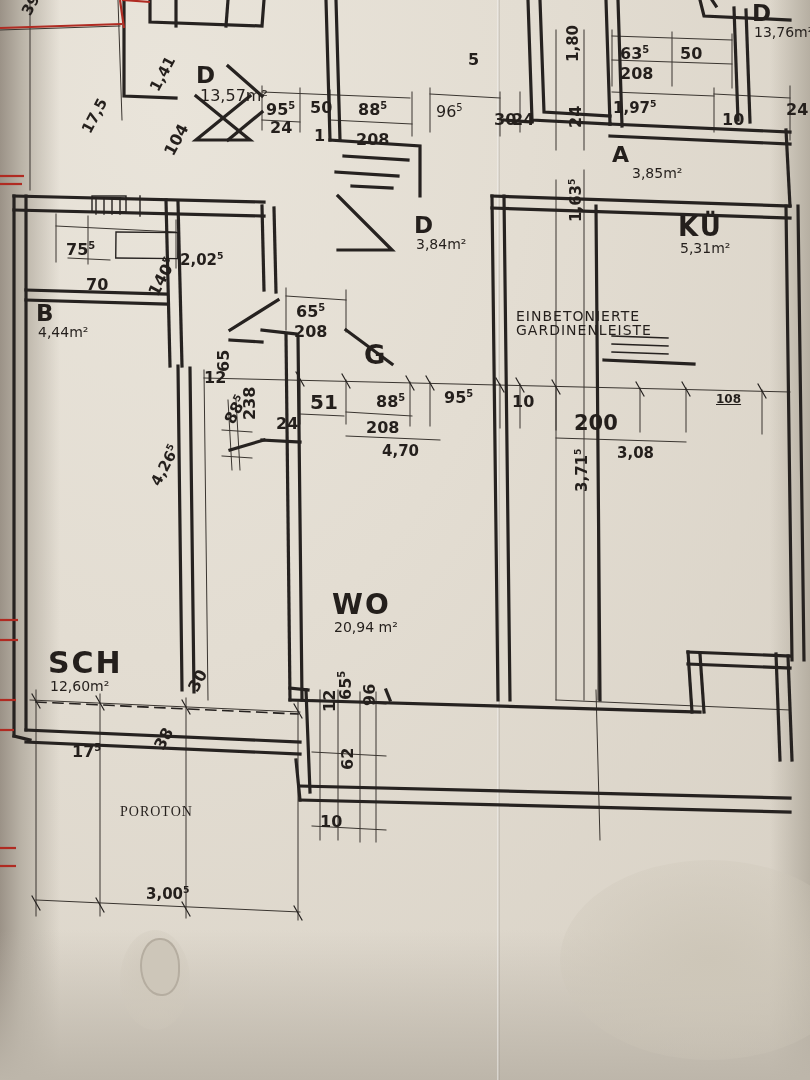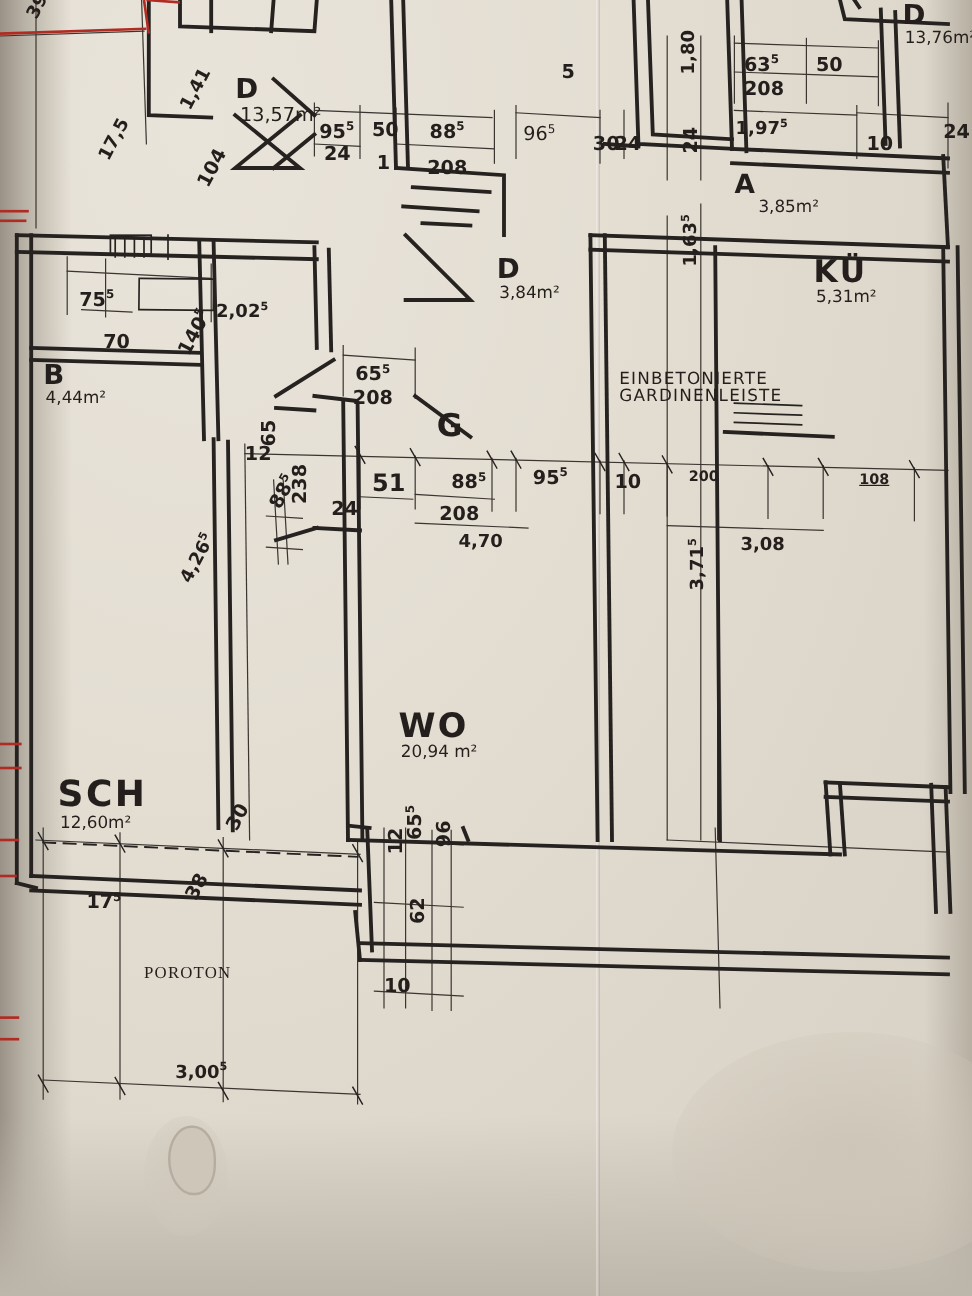--- a/index.html
+++ b/index.html
@@ -329,21 +329,21 @@
       <div class="lbl hand" style="left: 296px; top: 302px; font-size: 16px; font-weight: 600;"><span>65</span><span class="sup">5</span></div>
       <div class="lbl hand" style="left: 294px; top: 322px; font-size: 16px; font-weight: 600;"><span>208</span></div>
       <div class="lbl hand" style="left: 566px; top: 222px; font-size: 15px; font-weight: 600; transform: rotate(-90deg); transform-origin: left top;"><span>1,63</span><span class="sup">5</span></div>
       <div class="lbl hand" style="left: 310px; top: 390px; font-size: 20px; font-weight: 600;"><span>51</span></div>
       <div class="lbl hand" style="left: 376px; top: 392px; font-size: 16px; font-weight: 600;"><span>88</span><span class="sup">5</span></div>
       <div class="lbl hand" style="left: 366px; top: 418px; font-size: 16px; font-weight: 600;"><span>208</span></div>
       <div class="lbl hand" style="left: 276px; top: 414px; font-size: 16px; font-weight: 600;"><span>24</span></div>
       <div class="lbl hand" style="left: 382px; top: 442px; font-size: 15px; font-weight: 600;"><span>4,70</span></div>
       <div class="lbl hand" style="left: 444px; top: 388px; font-size: 16px; font-weight: 600;"><span>95</span><span class="sup">5</span></div>
       <div class="lbl hand" style="left: 512px; top: 392px; font-size: 16px; font-weight: 600;"><span>10</span></div>
-      <div class="lbl hand" style="left: 574px; top: 390px; font-size: 12px; font-weight: 600;"><span>200</span></div>
+      <div class="lbl hand" style="left: 574px; top: 411px; font-size: 21px; font-weight: 600;"><span>200</span></div>
       <div class="lbl hand" style="left: 716px; top: 392px; font-size: 12px; font-weight: 600; text-decoration: underline;"><span>108</span></div>
       <div class="lbl hand" style="left: 598px; top: 444px; font-size: 15px; font-weight: 600; margin-left: 19px;"><span>3,08</span></div>
       <div class="lbl hand" style="left: 572px; top: 492px; font-size: 15px; font-weight: 600; transform: rotate(-90deg); transform-origin: left top;"><span>3,71</span><span class="sup">5</span></div>
       <div class="lbl hand" style="left: 204px; top: 368px; font-size: 16px; font-weight: 600;"><span>12</span></div>
       <div class="lbl hand" style="left: 214px; top: 372px; font-size: 16px; font-weight: 600; transform: rotate(-90deg); transform-origin: left top;"><span>65</span></div>
       <div class="lbl hand" style="left: 220px; top: 418px; font-size: 16px; font-weight: 600; transform: rotate(-62deg); transform-origin: left top;"><span>88</span><span class="sup">5</span></div>
       <div class="lbl hand" style="left: 240px; top: 420px; font-size: 16px; font-weight: 600; transform: rotate(-90deg); transform-origin: left top;"><span>238</span></div>
       <div class="lbl hand" style="left: 146px; top: 480px; font-size: 15px; font-weight: 600; transform: rotate(-62deg); transform-origin: left top;"><span>4,26</span><span class="sup">5</span></div>
       <div class="lbl hand" style="left: 184px; top: 686px; font-size: 16px; font-weight: 600; transform: rotate(-62deg); transform-origin: left top;"><span>30</span></div>
       <div class="lbl hand" style="left: 72px; top: 742px; font-size: 16px; font-weight: 600;"><span>17</span><span class="sup">5</span></div>

